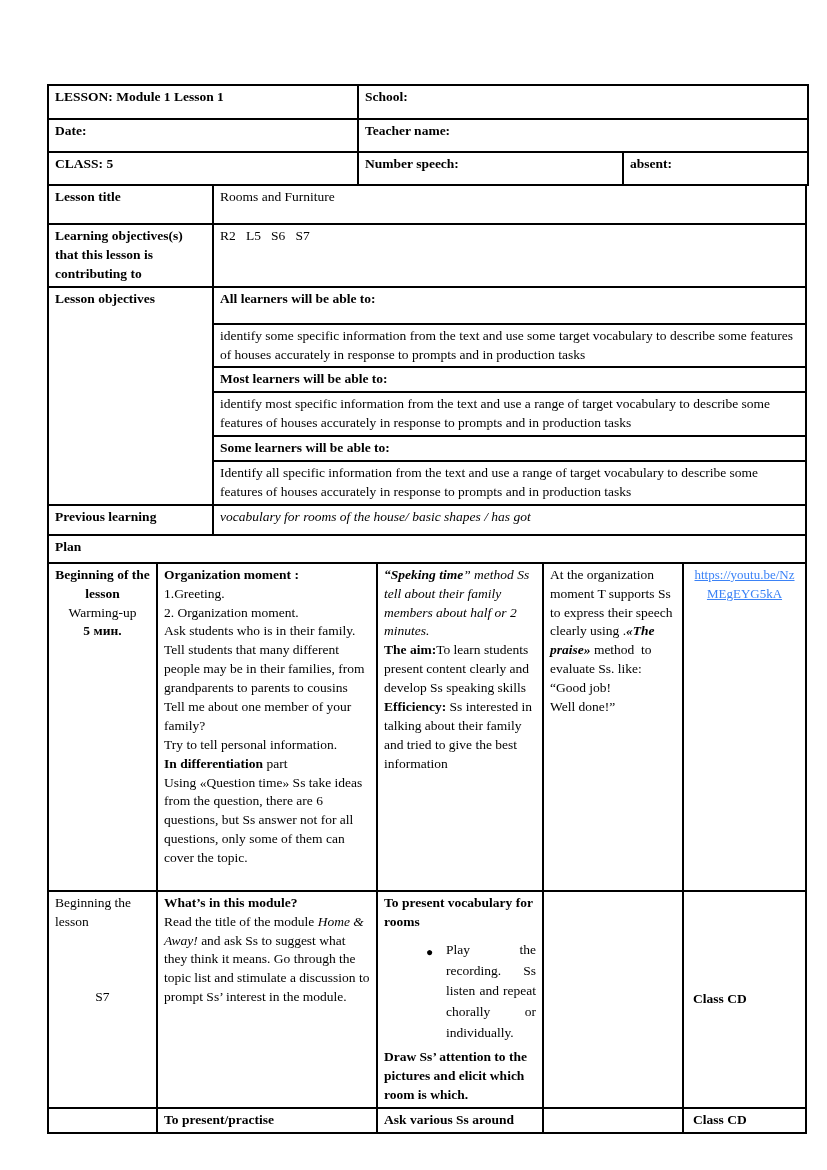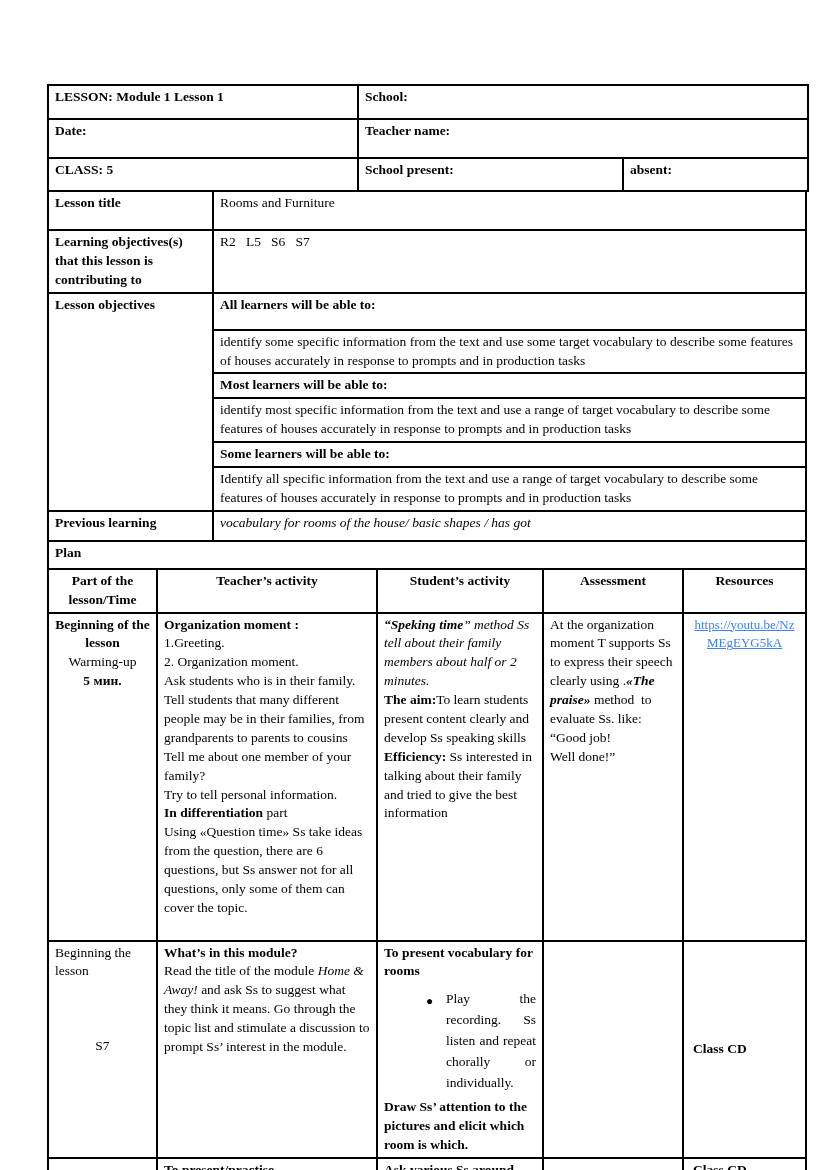--- a/index.html
+++ b/index.html
@@ -41,27 +41,27 @@
     <colgroup>
         <col style="width:310px">
         <col style="width:265px">
         <col style="width:185px">
       </colgroup>
     <tbody>
         <tr style="height:34px">
       <td class="b">LESSON: Module 1 Lesson 1</td>
       <td class="b" colspan="2">School:</td>
     </tr>
-    <tr style="height:39px">
+    <tr style="height:33px">
       <td class="b">Date:</td>
       <td class="b" colspan="2">Teacher name:</td>
     </tr>
     <tr style="height:33px">
       <td class="b">CLASS: 5</td>
-      <td class="b">School present:</td>
+      <td class="b">Number speech:</td>
       <td class="b">absent:</td>
     </tr>
   </tbody>
     </table>
 
   <table class="doc t2">
     <colgroup>
         <col style="width:165px">
         <col style="width:593px">
       </colgroup>
@@ -105,27 +105,20 @@
 
   <table class="doc t3">
     <colgroup>
       <col style="width:109px">
         <col style="width:220px">
         <col style="width:166px">
       <col style="width:140px">
         <col style="width:123px">
     </colgroup>
     <tbody>
-        <tr class="hdr" style="height:36px">
-      <td>Part of the lesson/Time</td>
-      <td>Teacher’s activity</td>
-      <td>Student’s activity</td>
-      <td>Assessment</td>
-      <td>Resources</td>
-    </tr>
     <tr style="height:328px">
       <td class="plan-cell center">
             <div class="para"><span class="seg-b">Beginning of the lesson</span></div>
             <div class="para"><span>Warming-up</span></div>
             <div class="para"><span class="seg-b">5 мин.</span></div>
           </td>
       <td class="plan-cell">
             <div class="para"><span class="seg-b">Organization moment :</span></div>
             <div class="para"><span>1.Greeting.</span></div>
             <div class="para"><span>2. Organization moment.</span></div>

